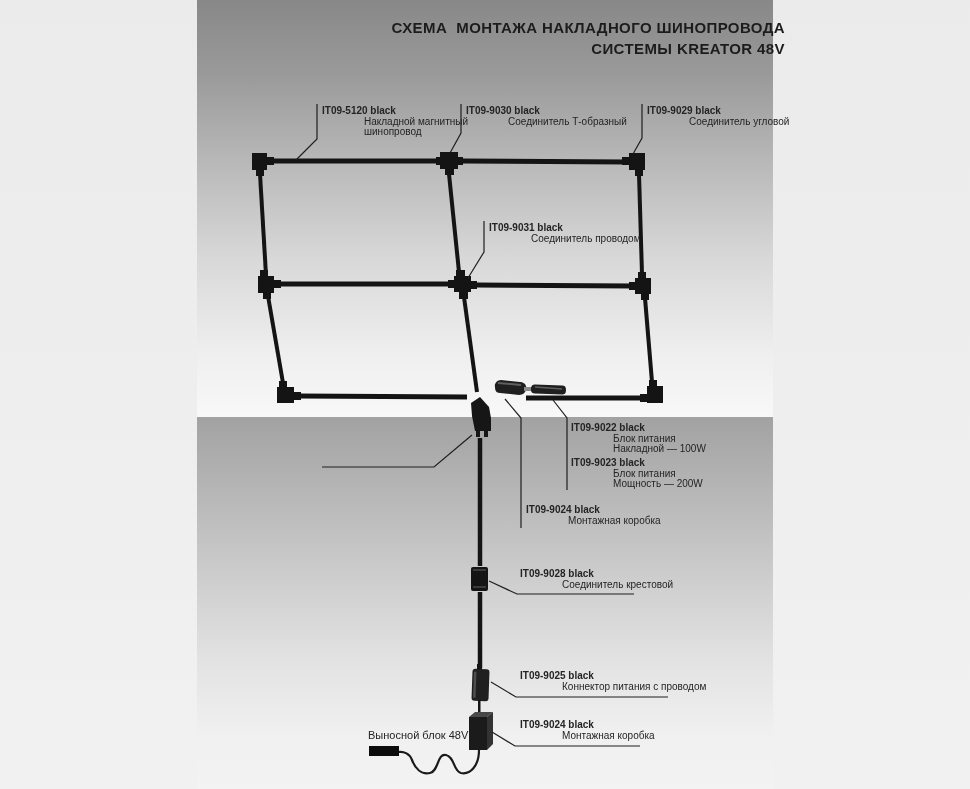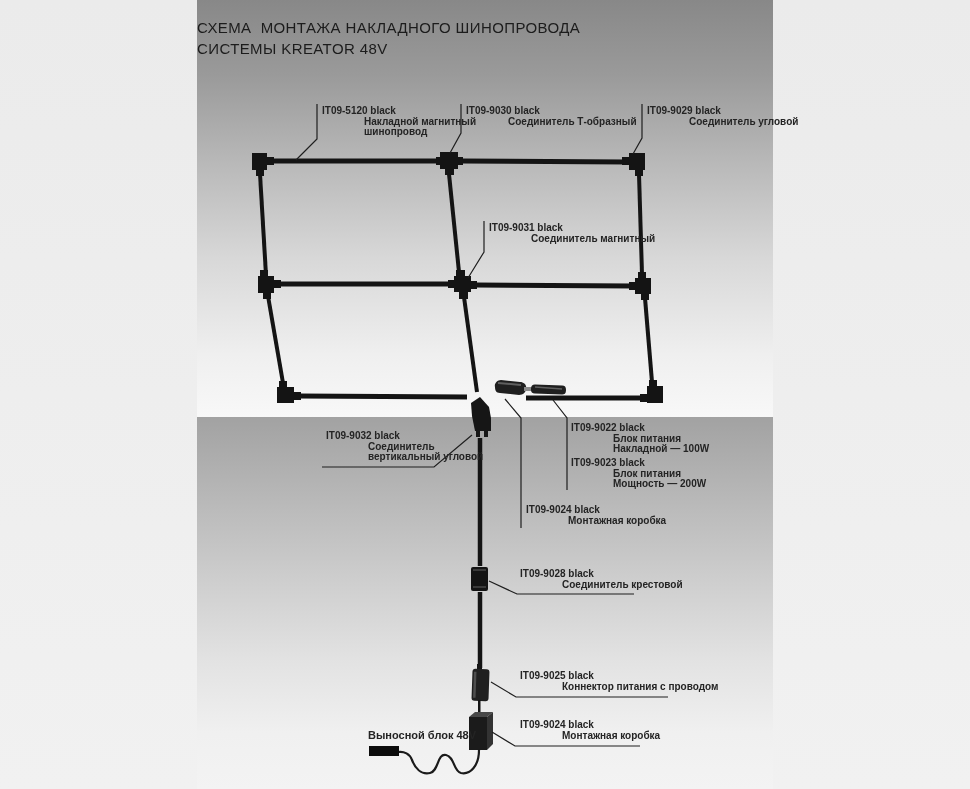--- a/index.html
+++ b/index.html
@@ -15,28 +15,28 @@
     position:absolute;left:197px;top:0;width:576px;height:417px;
     background:linear-gradient(180deg,#888888 0%,#9a9a9a 18%,#b7b7b7 38%,#d8d8d8 62%,#efefef 85%,#f8f8f8 100%);
   }
   #wall{
     position:absolute;left:197px;top:417px;width:576px;height:372px;
     background:linear-gradient(180deg,#a2a2a2 0%,#b4b4b4 18%,#cccccc 42%,#e2e2e2 65%,#f0f0f0 85%,#f3f3f3 100%);
   }
   svg#diagram{position:absolute;left:0;top:0;}
   .title{
     position:absolute;left:197px;top:17px;width:588px;
-    text-align:left;color:#1c1c1c;font-weight:normal;
+    text-align:right;color:#1c1c1c;font-weight:bold;
     font-size:15px;line-height:21px;letter-spacing:.4px;
   }
   .title .t-line{white-space:pre;}
   .label{position:absolute;color:#242424;font-size:10px;line-height:10.5px;white-space:nowrap;}
   .label .code{font-weight:bold;}
-  .label .desc{font-weight:bold;padding-left:42px;}
-  .label-48v{position:absolute;color:#242424;font-size:11px;font-weight:bold;white-space:nowrap;}
+  .label .desc{font-weight:normal;padding-left:42px;}
+  .label-48v{position:absolute;color:#242424;font-size:11px;font-weight:normal;white-space:nowrap;}
 </style>
 </head>
 <body>
 
 <div id="stage">
 
   <div id="ceiling"></div>
   <div id="wall"></div>
 
   <svg id="diagram" width="970" height="789" viewBox="0 0 970 789">
@@ -180,28 +180,23 @@
     <div class="desc">Соединитель Т-образный</div>
   </div>
 
   <div class="label" style="left:647px;top:106px">
     <div class="code">IT09-9029 black</div>
     <div class="desc">Соединитель угловой</div>
   </div>
 
   <div class="label" style="left:489px;top:223px">
     <div class="code">IT09-9031 black</div>
-    <div class="desc">Соединитель магнитный</div>
-  </div>
-
-  <div class="label" style="left:326px;top:431px">
-    <div class="code">IT09-9032 black</div>
-    <div class="desc">Соединитель</div>
-    <div class="desc">вертикальный угловой</div>
-  </div>
+    <div class="desc">Соединитель проводом</div>
+  </div>
+
 
   <div class="label" style="left:571px;top:423px">
     <div class="code">IT09-9022 black</div>
     <div class="desc">Блок питания</div>
     <div class="desc">Накладной — 100W</div>
   </div>
 
   <div class="label" style="left:571px;top:458px">
     <div class="code">IT09-9023 black</div>
     <div class="desc">Блок питания</div>

